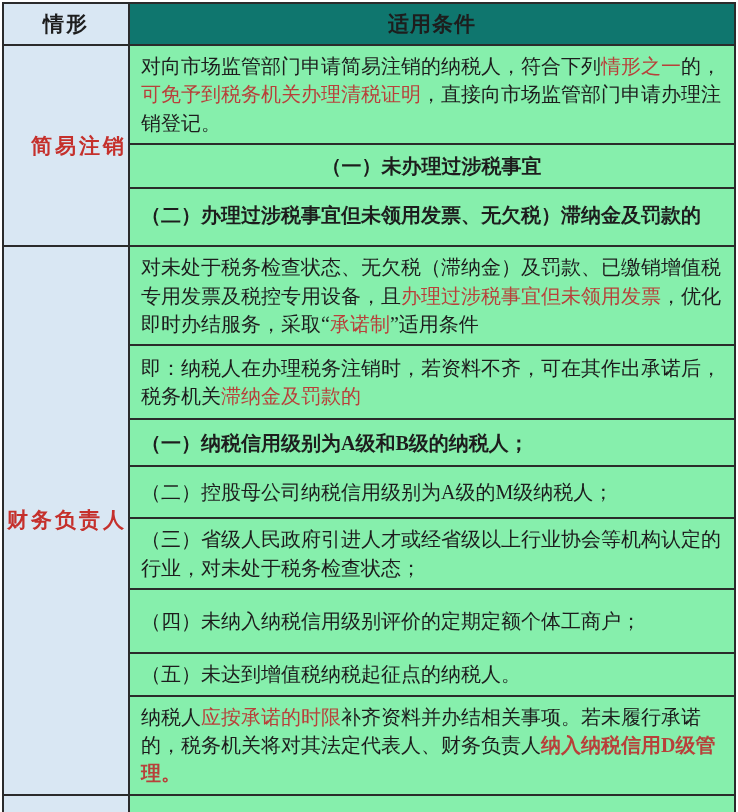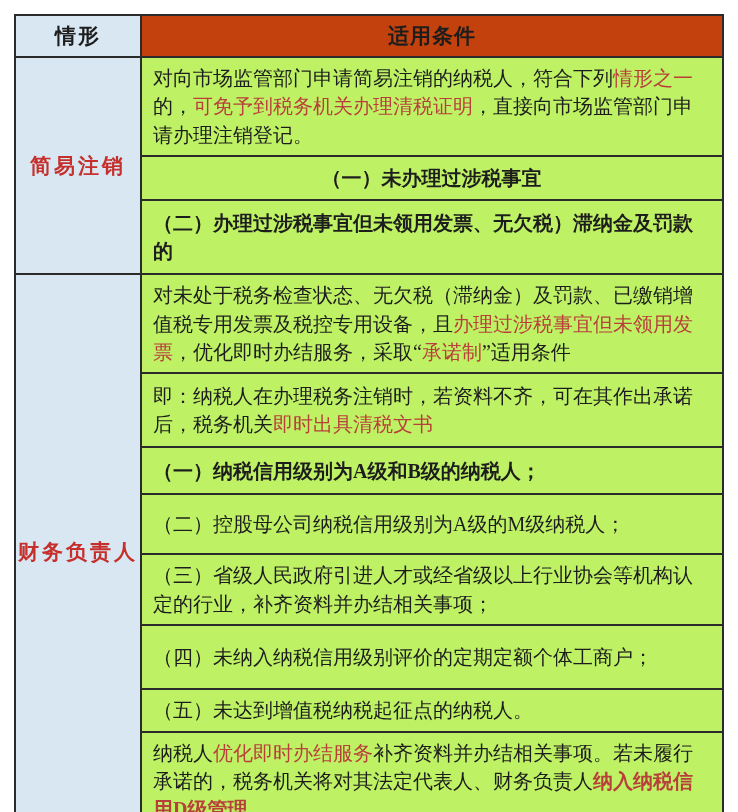--- a/index.html
+++ b/index.html
@@ -5,21 +5,21 @@
   html, body {
     margin: 0;
     padding: 0;
     background: #ffffff;
     font-family: "Liberation Serif", "DejaVu Serif", serif;
   }
   .page {
     width: 738px;
     height: 812px;
     box-sizing: border-box;
-    padding: 14px;
+    padding: 2px;
     background: #ffffff;
   }
   table.dereg-table {
     width: 100%;
     height: 806px;
     border-collapse: collapse;
     table-layout: fixed;
   }
   table.dereg-table col.c1 { width: 126px; }
   th, td {
@@ -28,32 +28,32 @@
   }
   th.hdr {
     background: var(--header-bg, #d9e7f3);
     color: var(--text, #1d1d1d);
     font-weight: bold;
     font-size: 21px;
     text-align: center;
     height: 42px;
     letter-spacing: 2px;
   }
-  th.hdr.cond-hdr { background: #c2410c; letter-spacing: 1px; }
+  th.hdr.cond-hdr { background: #0f766e; letter-spacing: 1px; }
   td.label-cell {
     background: var(--label-bg, #d9e7f3);
     color: var(--label-red, #c5302c);
     font-weight: bold;
     font-size: 21px;
     letter-spacing: 3px;
-    text-align: center;
+    text-align: right;
     vertical-align: middle;
   }
   td.cond-cell {
-    background: #bef264;
+    background: #86efac;
     color: var(--text, #1d1d1d);
     font-size: 20px;
     line-height: 1.42;
     padding: 6px 12px 6px 11px;
     vertical-align: middle;
     text-align: left;
   }
   td.cond-cell.row-bold { font-weight: bold; }
   .seg-red { color: var(--red, #b8403a); }
   .seg-red-bold { color: var(--red, #b8403a); font-weight: bold; }
@@ -75,46 +75,46 @@
     </thead>
     <tbody id="table-body">
         <tr>
           <td class="label-cell" rowspan="3">简易注销</td>
           <td class="cond-cell" style="height: 90px;"><span>对向市场监管部门申请简易注销的纳税人，符合下列</span><span class="seg-red">情形之一</span><span>的，</span><span class="seg-red">可免予到税务机关办理清税证明</span><span>，直接向市场监管部门申请办理注销登记。</span></td>
         </tr>
         <tr>
           <td class="cond-cell row-bold" style="height: 44px; text-align: center;"><span>（一）未办理过涉税事宜</span></td>
         </tr>
         <tr>
-          <td class="cond-cell row-bold" style="height: 74px;"><span>（二）办理过涉税事宜但未领用发票、无欠税）滞纳金及罚款的</span></td>
+          <td class="cond-cell row-bold" style="height: 58px; font-family: Liberation Mono, monospace;"><span>（二）办理过涉税事宜但未领用发票、无欠税）滞纳金及罚款的</span></td>
         </tr>
         <tr>
           <td class="label-cell" rowspan="8">财务负责人</td>
           <td class="cond-cell" style="height: 89px;"><span>对未处于税务检查状态、无欠税（滞纳金）及罚款、已缴销增值税专用发票及税控专用设备，且</span><span class="seg-red">办理过涉税事宜但未领用发票</span><span>，优化即时办结服务，采取“</span><span class="seg-red">承诺制</span><span>”适用条件</span></td>
         </tr>
         <tr>
-          <td class="cond-cell" style="height: 74px;"><span>即：纳税人在办理税务注销时，若资料不齐，可在其作出承诺后，税务机关</span><span class="seg-red">即时出具清税文书</span></td>
+          <td class="cond-cell" style="height: 74px;"><span>即：纳税人在办理税务注销时，若资料不齐，可在其作出承诺后，税务机关</span><span class="seg-red">滞纳金及罚款的</span></td>
         </tr>
         <tr>
           <td class="cond-cell" style="height: 47px; font-weight: bold;"><span>（一）纳税信用级别为A级和B级的纳税人；</span></td>
         </tr>
         <tr>
-          <td class="cond-cell" style="height: 60px;"><span>（二）控股母公司纳税信用级别为A级的M级纳税人；</span></td>
+          <td class="cond-cell" style="height: 52px;"><span>（二）控股母公司纳税信用级别为A级的M级纳税人；</span></td>
         </tr>
         <tr>
-          <td class="cond-cell" style="height: 70px;"><span>（三）省级人民政府引进人才或经省级以上行业协会等机构认定的行业，补齐资料并办结相关事项；</span></td>
+          <td class="cond-cell" style="height: 70px;"><span>（三）省级人民政府引进人才或经省级以上行业协会等机构认定的行业，对未处于税务检查状态；</span></td>
         </tr>
         <tr>
           <td class="cond-cell" style="height: 64px;"><span>（四）未纳入纳税信用级别评价的定期定额个体工商户；</span></td>
         </tr>
         <tr>
           <td class="cond-cell" style="height: 34px;"><span>（五）未达到增值税纳税起征点的纳税人。</span></td>
         </tr>
         <tr>
-          <td class="cond-cell" style="height: 70px;"><span>纳税人</span><span class="seg-red">优化即时办结服务</span><span>补齐资料并办结相关事项。若未履行承诺的，税务机关将对其法定代表人、财务负责人</span><span class="seg-red-bold">纳入纳税信用D级管理。</span></td>
+          <td class="cond-cell" style="height: 70px;"><span>纳税人</span><span class="seg-red">应按承诺的时限</span><span>补齐资料并办结相关事项。若未履行承诺的，税务机关将对其法定代表人、财务负责人</span><span class="seg-red-bold">纳入纳税信用D级管理。</span></td>
         </tr>
         <tr>
           <td class="label-cell" rowspan="1">一般注销</td>
           <td class="cond-cell" style="height: 64px;"></td>
         </tr>
       </tbody>
   </table>
 </div>
 
 </body></html>

